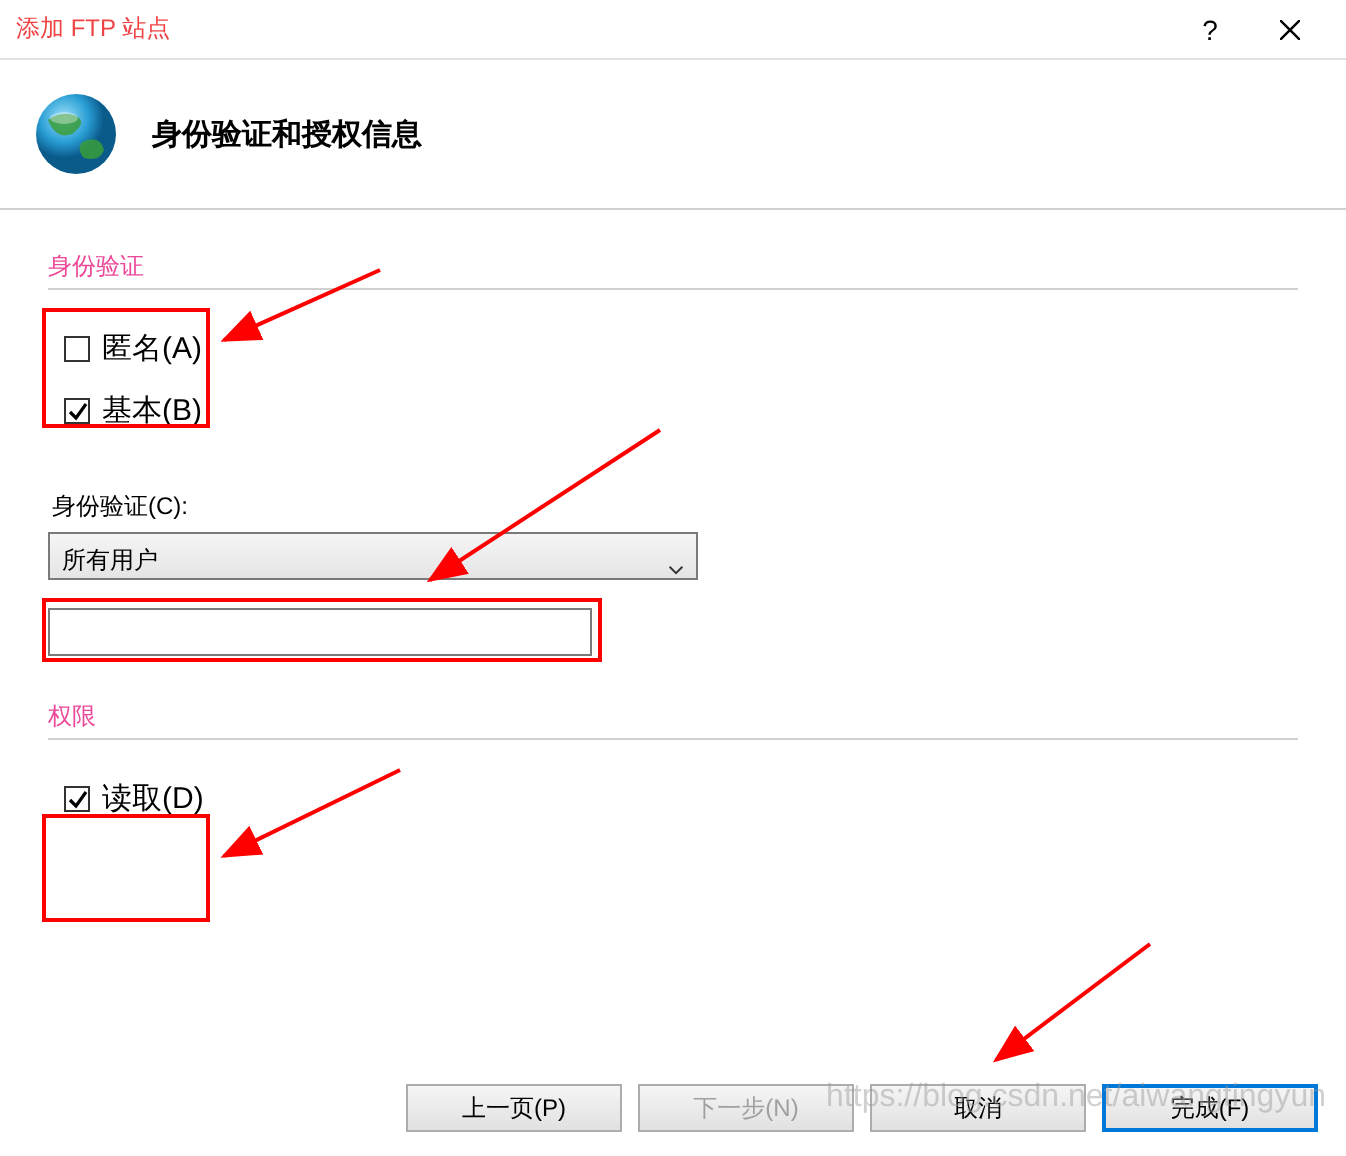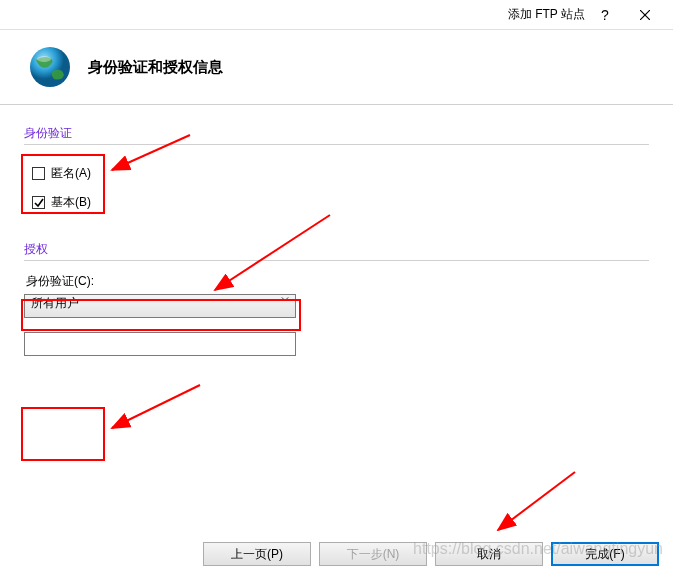--- a/index.html
+++ b/index.html
@@ -19,42 +19,41 @@
       height: 30px;
       background: #fff;
       display: flex;
       align-items: center;
       padding: 0 8px;
       border-bottom: 1px solid #e0e0e0;
     }
     .titlebar-title {
       flex: 1;
       font-size: 12px;
-      color: #000000;
-      text-align: right;
+      color: #ef4444;
     }
     .titlebar-btn {
       width: 40px;
       height: 28px;
       display: flex;
       align-items: center;
       justify-content: center;
       font-size: 12px;
       color: #000;
     }
     .titlebar-btn.help { font-size: 14px; }
     .titlebar-btn.close svg { width: 10px; height: 10px; }
     
     .header {
       height: 75px;
       background: #fff;
       border-bottom: 1px solid #d0d0d0;
       display: flex;
       align-items: center;
-      padding: 0 28px;
+      padding: 0 16px;
     }
     .header-icon {
       width: 44px;
       height: 44px;
       margin-right: 16px;
     }
     .header-title {
       font-size: 15px;
       font-weight: bold;
       color: #000;
@@ -64,21 +63,21 @@
       padding: 20px 24px 10px 24px;
       height: 410px;
       overflow: hidden;
     }
     
     .section {
       margin-bottom: 22px;
     }
     .section-title {
       font-size: 12px;
-      color: #6d28d9;
+      color: #ec4899;
       padding-bottom: 2px;
       border-bottom: 1px solid #d0d0d0;
       margin-bottom: 12px;
     }
     
     .checkbox-group {
       display: inline-block;
       padding: 4px 6px;
     }
     .checkbox-row {
@@ -98,37 +97,37 @@
       display: flex;
       align-items: center;
       justify-content: center;
       background: #fff;
     }
     .checkbox.checked svg {
       width: 10px;
       height: 10px;
     }
     .checkbox-label {
-      font-size: 12px;
+      font-size: 15px;
       color: #000;
     }
     
     .field-label {
       font-size: 12px;
       color: #000;
       margin: 2px 0 4px 2px;
     }
     
     .dropdown {
-      width: 272px;
+      width: 325px;
       height: 24px;
       border: 1px solid #7a7a7a;
       background: linear-gradient(#f5f5f5, #e5e5e5);
       display: flex;
-      align-items: flex-start;
+      align-items: flex-end;
       padding: 0 6px;
       font-size: 12px;
       position: relative;
       margin-top: 4px;
     }
     .dropdown-text {
       flex: 1;
     }
     .dropdown-arrow {
       width: 8px;
@@ -237,33 +236,41 @@
           <svg viewBox="0 0 10 10">
               <polyline points="1,5 4,8 9,1" fill="none" stroke="#000" stroke-width="1.6"></polyline>
             </svg>
         </span>
         <span class="checkbox-label">基本(B)</span>
       </div>
     </div>
   </div>
 
   <div class="section">
-    <div class="section-title">授权</div>
     <div class="field-label">身份验证(C):</div>
     <div class="dropdown">
       <span class="dropdown-text">所有用户</span>
       <svg class="dropdown-arrow" viewBox="0 0 10 10">
           <polyline points="1,3 5,7 9,3" fill="none" stroke="#333" stroke-width="1.2"></polyline>
         </svg>
     </div>
     <div class="textfield"></div>
   </div>
 
   <div class="section">
+    <div class="section-title">权限</div>
     <div class="checkbox-group">
+      <div class="checkbox-row">
+        <span class="checkbox checked">
+          <svg viewBox="0 0 10 10">
+              <polyline points="1,5 4,8 9,1" fill="none" stroke="#000" stroke-width="1.6"></polyline>
+            </svg>
+        </span>
+        <span class="checkbox-label">读取(D)</span>
+      </div>
     </div>
   </div>
 
 </div>
 
 <div class="footer">
   <button class="btn">上一页(P)</button>
   <button class="btn disabled">下一步(N)</button>
   <button class="btn">取消</button>
   <button class="btn primary">完成(F)</button>

